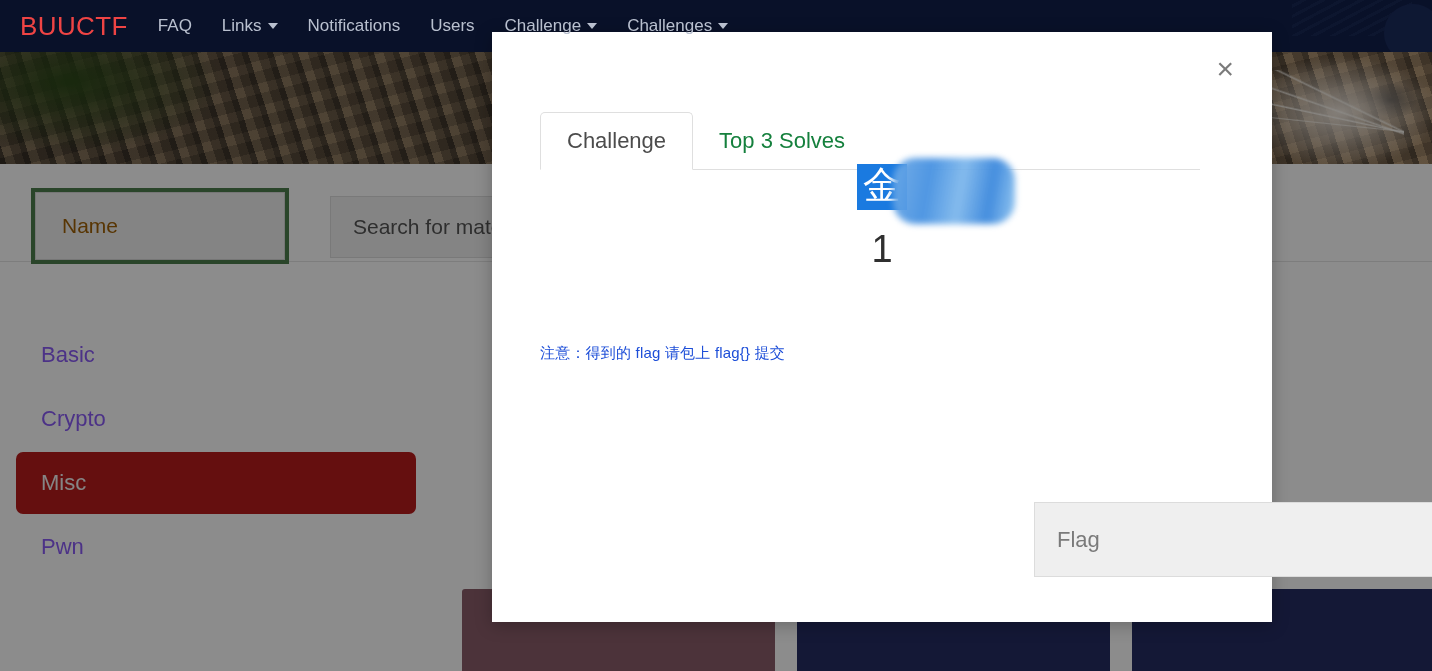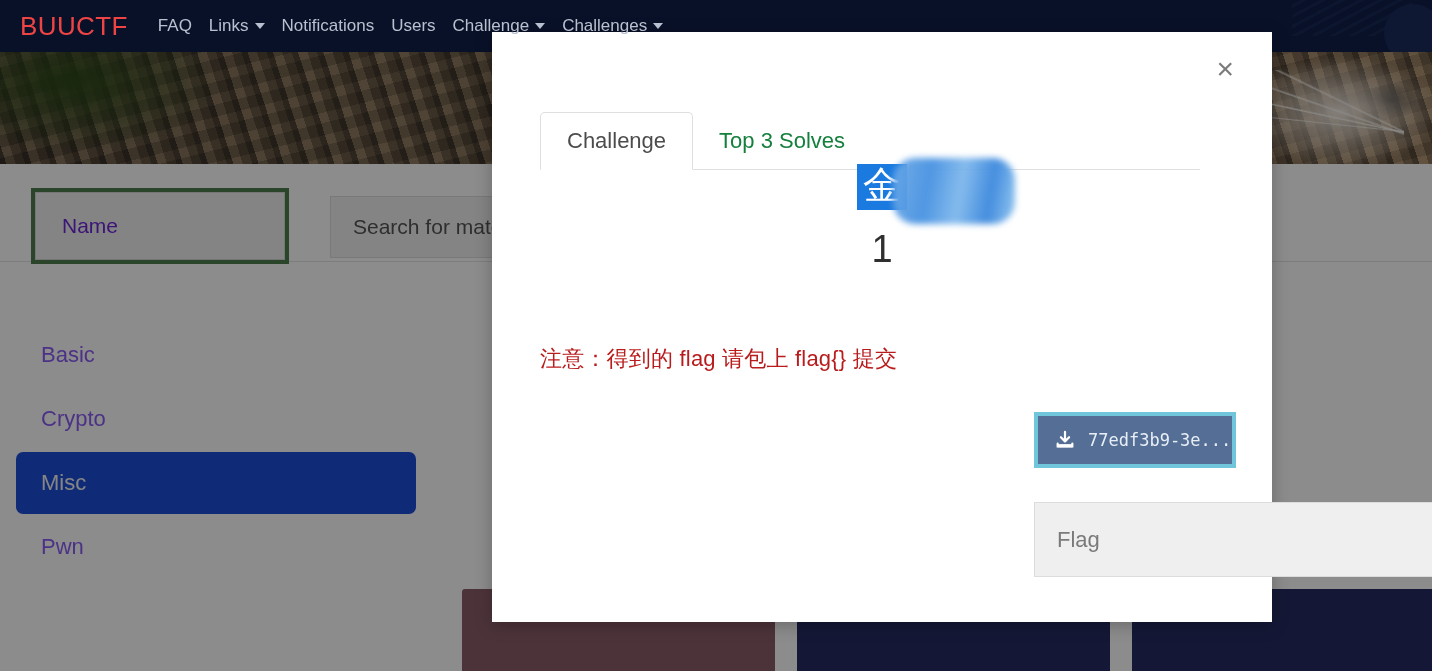--- a/index.html
+++ b/index.html
@@ -31,21 +31,21 @@
   .nav-stripes {
     position: absolute; right: 20px; top: -24px;
     width: 120px; height: 60px;
     background: repeating-linear-gradient(-28deg, #1a2a58 0 3px, #12204c 3px 9px);
     opacity: .85;
   }
   .brand {
     color: #ef4444; font-size: 26px; letter-spacing: .4px;
     margin-right: 30px; position: relative; z-index: 2;
   }
-  .nav-links { display: flex; align-items: center; gap: 17px; position: relative; z-index: 2; }
+  .nav-links { display: flex; align-items: center; gap: 30px; position: relative; z-index: 2; }
   .nav-link {
     color: #b9c0cf; font-size: 17px; white-space: nowrap;
     display: flex; align-items: center; gap: 6px;
   }
   .caret {
     width: 0; height: 0; border-left: 5px solid transparent;
     border-right: 5px solid transparent; border-top: 6px solid #b9c0cf;
     display: inline-block;
   }
 
@@ -80,37 +80,37 @@
   .filter-row {
     position: absolute; top: 28px; left: 0; right: 0; height: 70px;
     border-bottom: 1px solid #e3e3e3;
   }
   .name-select {
     position: absolute; left: 35px; top: 0;
     width: 250px; height: 68px;
     background: #f1f1f1; border: 1px solid #d8d8d8;
     outline: 4px solid #4e7f4e;
     display: flex; align-items: center; padding-left: 26px;
-    font-size: 21px; color: #6d28d9;
+    font-size: 21px; color: #a16207;
   }
   .search-input {
     position: absolute; left: 330px; top: 4px;
     width: 900px; height: 62px;
     background: #f1f1f1; border: 1px solid #dcdcdc;
     display: flex; align-items: center; padding-left: 22px;
     font-size: 21px; color: #555;
   }
 
   .sidebar { position: absolute; left: 16px; top: 160px; width: 400px; }
   .cat {
     height: 62px; display: flex; align-items: center;
     padding-left: 25px; font-size: 22px; color: #8b5cf6;
     border-radius: 7px; margin-bottom: 2px;
   }
-  .cat.active { background: #1d4ed8; color: #f2f2f2; }
+  .cat.active { background: #b91c1c; color: #f2f2f2; }
 
   .cards { position: absolute; left: 462px; top: 425px; display: flex; gap: 22px; }
   .card {
     width: 313px; height: 246px; border-radius: 3px;
     padding: 22px 26px; color: #fff; position: relative;
   }
   .card.solved { background: #8a5d6b; }
   .card.unsolved { background: #262d63; }
   .card .c-title { font-size: 25px; font-weight: bold; margin-top: 78px; }
   .card .c-line { font-size: 22px; margin-top: 26px; color: #cfd2e0; }
@@ -157,21 +157,21 @@
     width: 122px; height: 66px; border-radius: 22px;
     background:
       linear-gradient(100deg, rgba(110,170,230,.95) 0%, rgba(70,145,225,.95) 30%,
                      rgba(120,180,235,.9) 55%, rgba(58,135,220,.95) 78%, rgba(140,195,240,.92) 100%);
     filter: blur(3px);
   }
   .chal-points { font-size: 38px; color: #2f2f2f; margin-top: 18px; }
 
   .chal-desc {
     position: absolute; left: 48px; top: 312px;
-    font-size: 22px; color: #b91c1c; letter-spacing: .2px;
+    font-size: 15px; color: #1d4ed8; letter-spacing: .2px;
   }
 
   .dl-btn {
     position: absolute; left: 542px; top: 380px;
     width: 202px; height: 56px;
     background: #546e96; color: #e8eef5;
     border: 4px solid #6fc6da;
     display: flex; align-items: center; gap: 12px;
     padding-left: 16px; cursor: pointer;
   }
@@ -290,28 +290,20 @@
     <div class="chal-head">
       <div class="chal-title-wrap">
         <span class="chal-title-char">金</span>
         <span class="chal-redact"></span>
       </div>
       <div class="chal-points">1</div>
     </div>
 
     <div class="chal-desc">注意：得到的 flag 请包上 flag{} 提交</div>
 
-    <div class="dl-btn">
-      <svg width="22" height="22" viewBox="0 0 24 24">
-        <path d="M12 3v9M12 13.5L7.5 9M12 13.5L16.5 9" stroke="#ffffff" stroke-width="2.4" fill="none" stroke-linecap="round"></path>
-        <path d="M4 16v3h16v-3" stroke="#ffffff" stroke-width="2.4" fill="none" stroke-linecap="round"></path>
-        <rect x="4" y="16.5" width="16" height="3.5" fill="#ffffff"></rect>
-      </svg>
-      <span class="dl-label">77edf3b9-3e...</span>
-    </div>
 
     <div class="flag-row">
       <div class="flag-input">
         <span>Flag</span>
       </div>
 
     </div>
 
   </div>
 </div>

